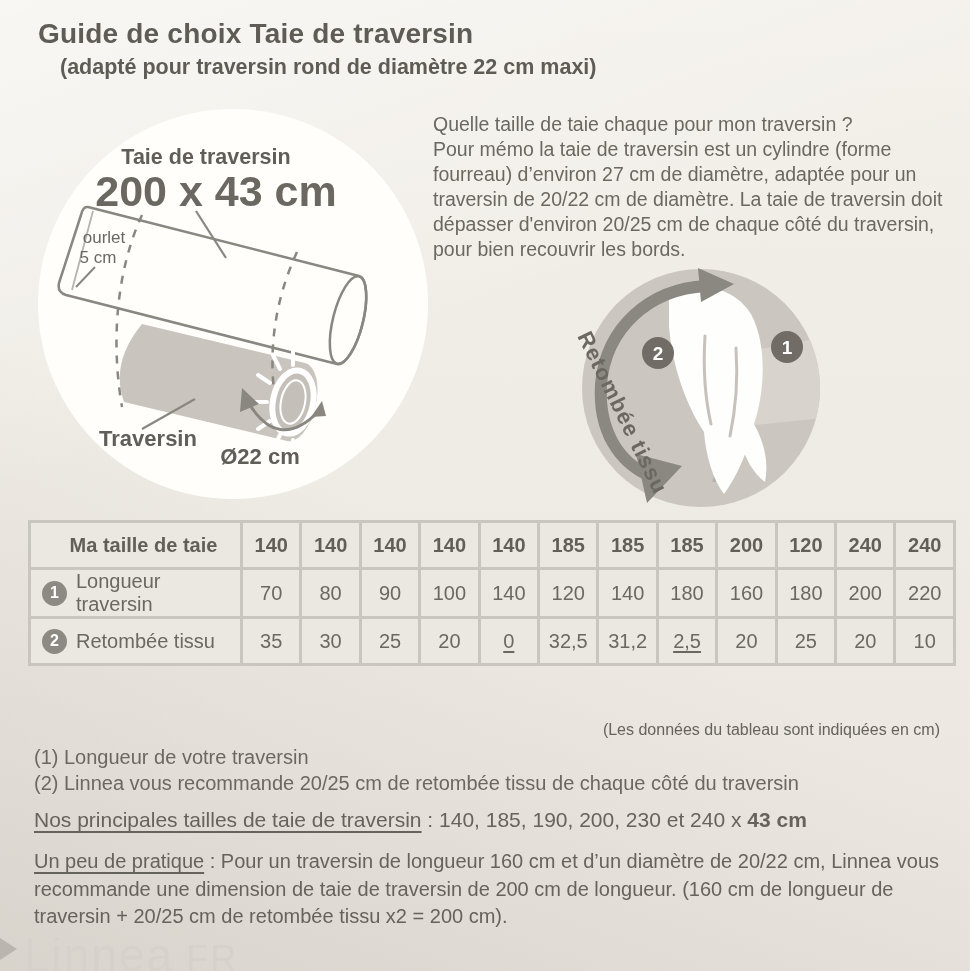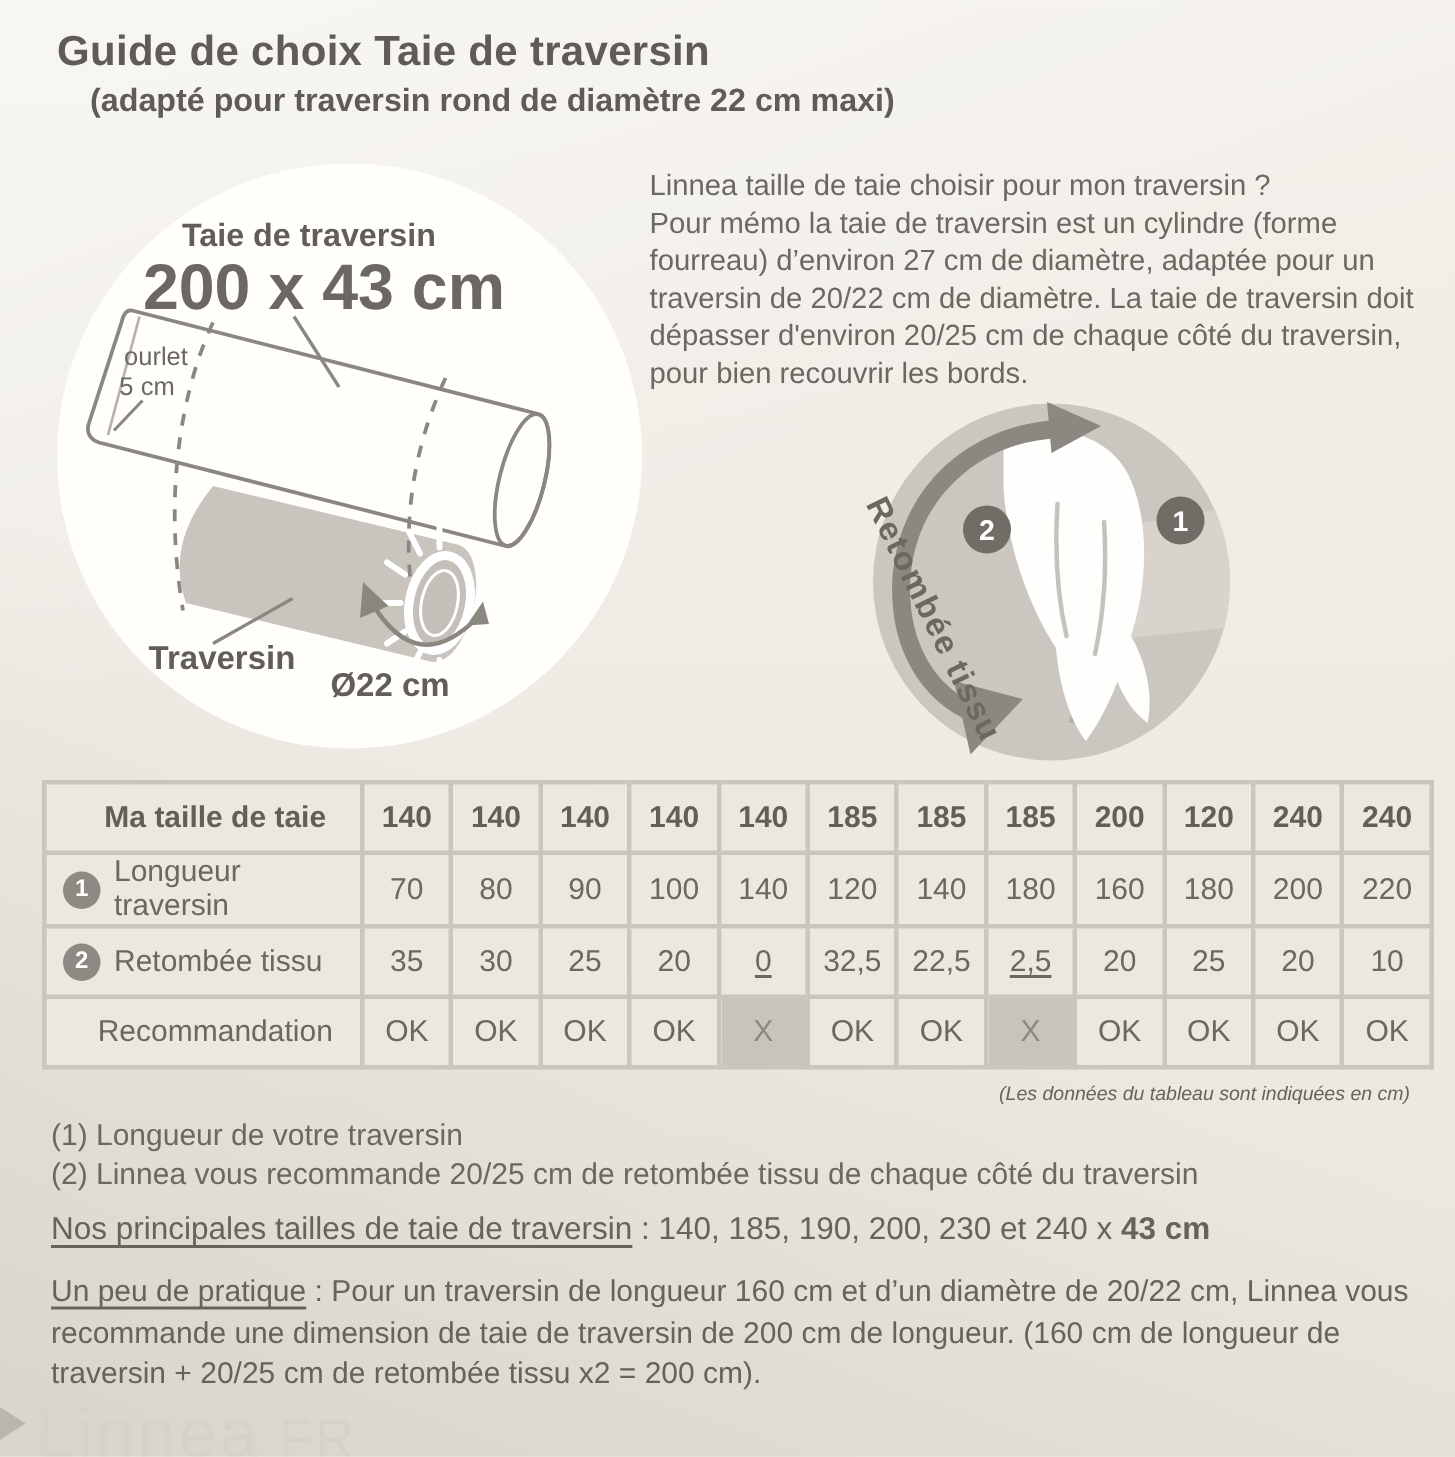--- a/index.html
+++ b/index.html
@@ -22,22 +22,22 @@
     padding:0;color:#6b6862;overflow:hidden;}
   table.sizes td.b{font-weight:bold;color:#625f59;}
   table.sizes td.xcell{background:#c7c4bd;color:#8b8882;}
   table.sizes td.u span{text-decoration:underline;text-underline-offset:3px;}
   .lblwrap{display:flex;align-items:center;gap:9px;padding-left:11px;text-align:left;}
   .lblwrap.center{justify-content:center;padding-left:16px;}
   .badge{width:25px;height:25px;border-radius:50%;background:#8d8a83;color:#fff;
     font-size:16px;font-weight:bold;display:flex;align-items:center;justify-content:center;
     flex:0 0 25px;}
 
-  .tablenote{left:36px;top:721px;width:904px;text-align:right;font-style:italic;
-    font-size:13px;color:#66635d;}
+  .tablenote{left:36px;top:721px;width:904px;text-align:right;
+    font-size:16px;color:#66635d;}
   .fn{left:34px;font-size:20px;color:#6b6862;}
   .fn1{top:746px;} .fn2{top:772px;}
   .sizesline{left:34px;top:808px;font-size:21px;color:#66635d;}
   .practice{left:34px;top:848px;width:916px;font-size:20px;line-height:27.5px;color:#66635d;}
   .ulab{text-decoration:underline;text-underline-offset:4px;}
   .bold{font-weight:bold;}
 
   .watermark{left:24px;top:928px;color:#d6d2cb;font-size:46px;letter-spacing:2px;white-space:nowrap;}
   .wm-fr{font-size:36px;margin-left:12px;}
   .wm-tri{position:absolute;left:0;top:938px;width:0;height:0;
@@ -86,21 +86,21 @@
 
     <text x="168" y="57" text-anchor="middle" font-size="21.5" font-weight="bold" fill="#615e58">Taie de traversin</text>
     <text x="178" y="99" text-anchor="middle" font-size="43" font-weight="bold" fill="#6b6862">200 x 43 cm</text>
     <text x="66" y="136" text-anchor="middle" font-size="17" fill="#6b6862">ourlet</text>
     <text x="60" y="156" text-anchor="middle" font-size="17" fill="#6b6862">5 cm</text>
     <text x="110" y="339" text-anchor="middle" font-size="22" font-weight="bold" fill="#615e58">Traversin</text>
     <text x="222" y="357" text-anchor="middle" font-size="22" font-weight="bold" fill="#615e58">Ø22 cm</text>
   </svg>
 
   <p class="abs intro" style="margin:0">
-    <span class="q">Linnea taille de taie choisir pour mon traversin ?</span>
+    <span class="q">Quelle taille de taie chaque pour mon traversin ?</span>
     <span>Pour mémo la taie de traversin est un cylindre (forme fourreau) d’environ 27 cm de diamètre, adaptée pour un traversin de 20/22 cm de diamètre. La taie de traversin doit dépasser d'environ 20/25 cm de chaque côté du traversin, pour bien recouvrir les bords.</span>
   </p>
 
   <svg class="abs" style="left:550px;top:256px;" width="295" height="260" viewBox="0 0 295 260">
     <defs>
         <clipPath id="rc">
           <circle cx="151" cy="132" r="119"></circle>
         </clipPath>
       </defs>
     <circle cx="151" cy="132" r="119" fill="#cbc7c0"></circle>
@@ -185,46 +185,27 @@
           <span class="badge">2</span>
           <span>Retombée tissu</span>
         </div>
       </td>
       <td>35</td>
       <td>30</td>
       <td>25</td>
       <td>20</td>
       <td class="u"><span>0</span></td>
       <td>32,5</td>
-      <td>22,5</td>
+      <td>31,2</td>
       <td class="u"><span>2,5</span></td>
       <td>20</td>
       <td>25</td>
       <td>20</td>
       <td>10</td>
     </tr>
-    <tr>
-      <td>
-        <div class="lblwrap center">
-              <span>Recommandation</span>
-            </div>
-      </td>
-      <td>OK</td>
-      <td>OK</td>
-      <td>OK</td>
-      <td>OK</td>
-      <td class="xcell">X</td>
-      <td>OK</td>
-      <td>OK</td>
-      <td class="xcell">X</td>
-      <td>OK</td>
-      <td>OK</td>
-      <td>OK</td>
-      <td>OK</td>
-    </tr>
     </tbody>
   </table>
 
   <div class="abs tablenote">(Les données du tableau sont indiquées en cm)</div>
   <div class="abs fn fn1">(1) Longueur de votre traversin</div>
   <div class="abs fn fn2">(2) Linnea vous recommande 20/25 cm de retombée tissu de chaque côté du traversin</div>
 
   <div class="abs sizesline">
     <span class="ulab">Nos principales tailles de taie de traversin</span><span> : 140, 185, 190, 200, 230 et 240 x </span><span class="bold">43 cm</span>
   </div>

